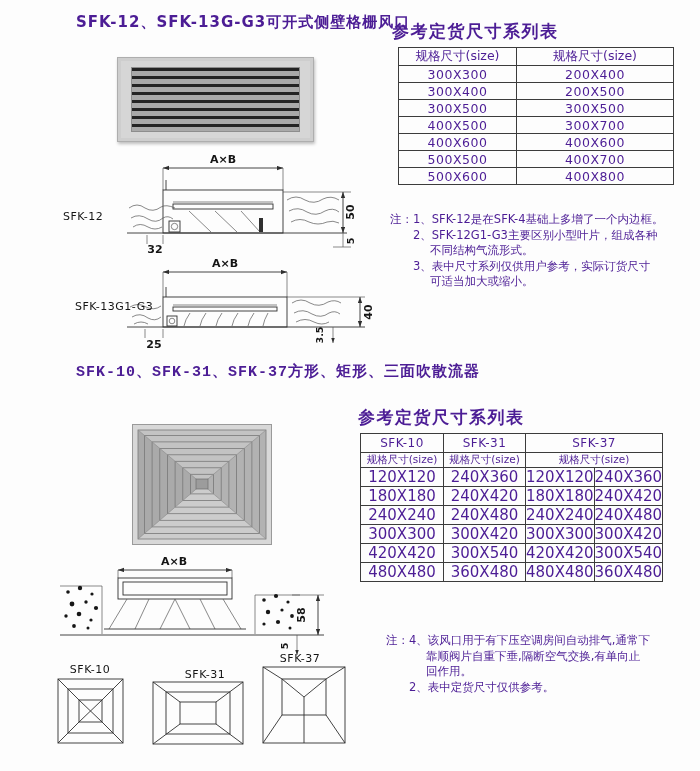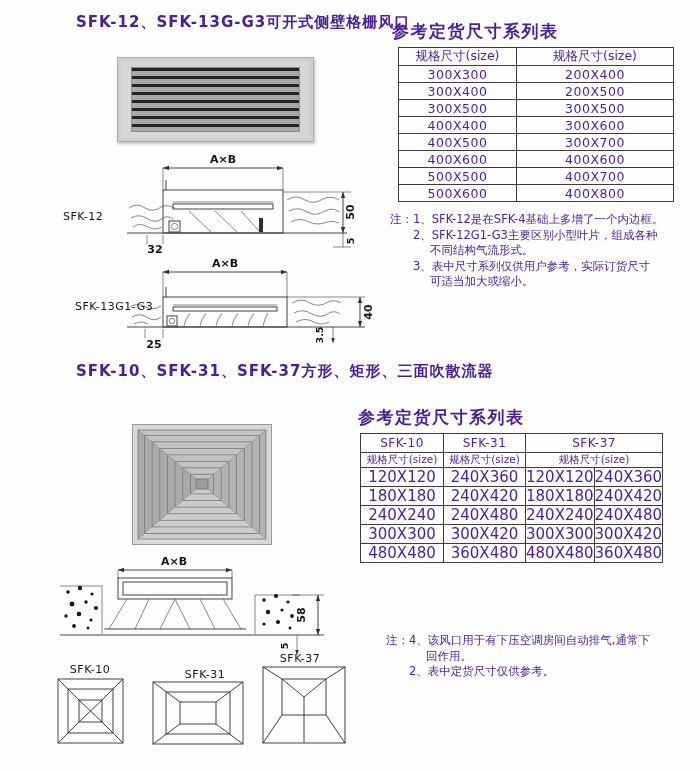--- a/index.html
+++ b/index.html
@@ -1,20 +1,20 @@
 <!DOCTYPE html>
 <html><head>
 <meta charset="utf-8">
 <style>
   html,body{margin:0;padding:0;background:#fff;}
   .page{position:relative;width:700px;height:771px;background:#fdfdfd;overflow:hidden;
         font-family:"DejaVu Sans",sans-serif;color:#4c1d95;}
   .sec-title{position:absolute;margin:0;font-size:15px;font-weight:700;letter-spacing:1px;white-space:nowrap;}
   #title1{left:76px;top:13px;}
-  #title2{left:76px;top:362px;}
+  #title2{left:76px;top:362px;font-family:Liberation Mono, monospace;}
 
   
   .grille-photo{position:absolute;left:117px;top:57px;width:195px;height:83px;
      background:#d6d6d6;border:1px solid #aeaeae;box-shadow:inset 0 0 0 3px #cecece,1px 2px 3px rgba(0,0,0,.25);}
   .grille-slats{position:absolute;left:13px;right:13px;top:9px;bottom:9px;border:1px solid #8d8d8d;
      background:repeating-linear-gradient(180deg,#242424 0px,#242424 3px,#a9a9a9 3px,#a9a9a9 8px);}
 
   
   .tblwrap{position:absolute;}
   #tbl1wrap{left:392px;top:20px;}
@@ -73,24 +73,20 @@
             <td>300X300</td>
             <td>200X400</td>
           </tr>
       <tr>
             <td>300X400</td>
             <td>200X500</td>
           </tr>
       <tr>
             <td>300X500</td>
             <td>300X500</td>
-          </tr>
-      <tr>
-            <td>400X400</td>
-            <td>300X600</td>
           </tr>
       <tr>
             <td>400X500</td>
             <td>300X700</td>
           </tr>
       <tr>
             <td>400X600</td>
             <td>400X600</td>
           </tr>
       <tr>
@@ -253,20 +249,26 @@
             <td>240X240</td>
             <td>240X480</td>
             <td>240X240</td>
             <td>240X480</td>
           </tr>
       <tr>
             <td>300X300</td>
             <td>300X420</td>
             <td>300X300</td>
             <td>300X420</td>
+          </tr>
+      <tr>
+            <td>420X420</td>
+            <td>300X540</td>
+            <td>420X420</td>
+            <td>300X540</td>
           </tr>
       <tr>
             <td>480X480</td>
             <td>360X480</td>
             <td>480X480</td>
             <td>360X480</td>
           </tr>
     </tbody>
       </table>
   </div>
@@ -314,20 +316,21 @@
     <line class="dwg-line" x1="266" y1="45" x2="266" y2="85" marker-start="url(#arr)" marker-end="url(#arr)"></line>
     <text class="dimtxt" transform="rotate(-90 253 65)" x="253" y="65" text-anchor="middle">58</text>
     <line class="thin" x1="245" y1="85" x2="245" y2="105" marker-end="url(#arr)"></line>
     <text class="dimtxt-s" transform="rotate(-90 236 96)" x="236" y="96" text-anchor="middle">5</text>
   </svg>
 
   <div class="notes" id="notes2">
     <span class="notes-prefix">注：</span>
     <div>
       <div class="note-line">4、该风口用于有下压空调房间自动排气,通常下</div>
+      <div class="note-line cont">靠顺阀片自重下垂,隔断空气交换,有单向止</div>
       <div class="note-line cont">回作用。</div>
       <div class="note-line">2、表中定货尺寸仅供参考。</div>
     </div>
   </div>
 
   <svg style="left:50px;top:646px;" width="320" height="105" viewBox="0 0 320 105">
     <text class="lbl" x="40" y="27" text-anchor="middle">SFK-10</text>
     <g class="dwg-line">
       <rect x="8" y="33" width="65" height="64"></rect>
       <rect x="18" y="43" width="45" height="44"></rect>

